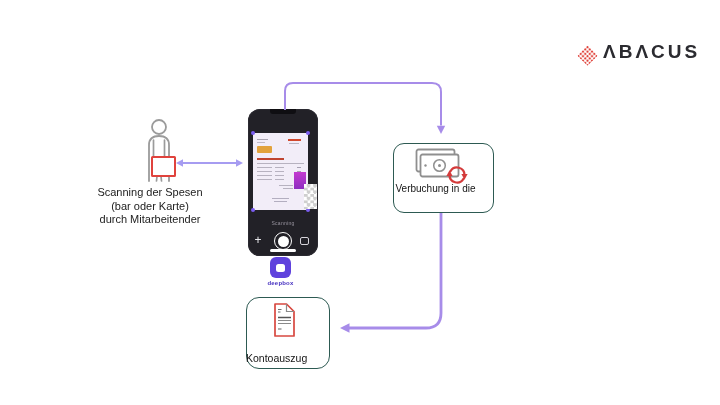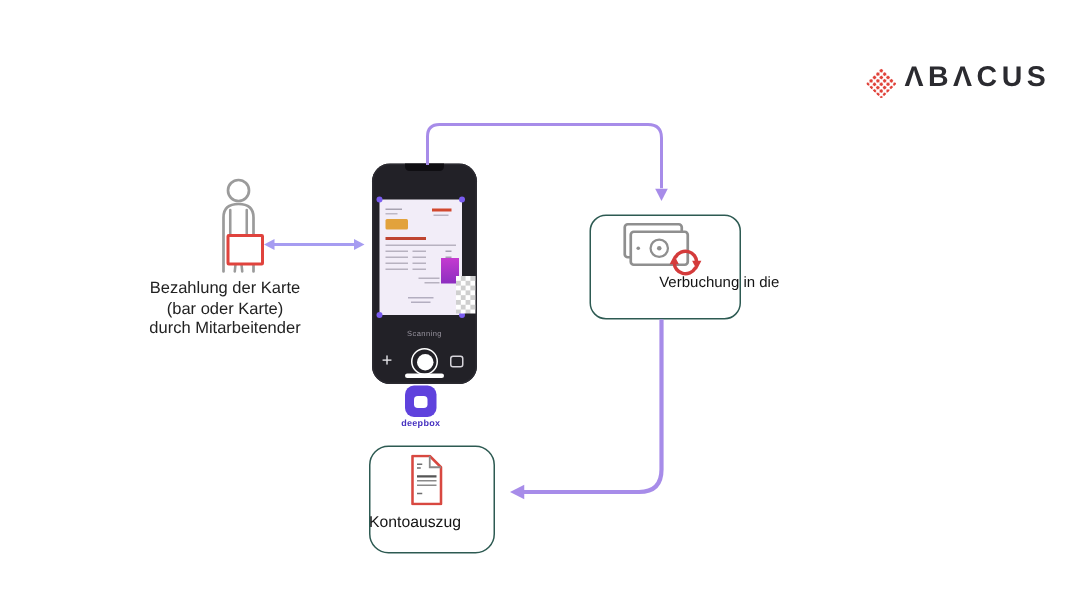--- a/index.html
+++ b/index.html
@@ -46,22 +46,22 @@
   .deepbox-logo{position:absolute;left:270px;top:257px;width:21px;height:21px;background:#5f42dd;border-radius:6px;}
   .deepbox-hole{position:absolute;left:276px;top:263.5px;width:9px;height:8px;background:#fff;border-radius:2.5px;}
   .deepbox-label{position:absolute;left:255px;top:280px;width:51px;text-align:center;
     font-size:6px;font-weight:bold;color:#4631c0;letter-spacing:.2px;}
 
   
   .flow-box{position:absolute;background:#fff;border:1.4px solid #2d5a52;box-sizing:border-box;}
   .booking-box{left:393px;top:143px;width:101px;height:70px;border-radius:11px;}
   .statement-box{left:246px;top:297px;width:84px;height:72px;border-radius:13px;}
   .box-label{position:absolute;text-align:center;color:#141414;}
-  .booking-label{left:395px;top:183px;width:81px;font-size:10px;line-height:12.5px;padding-left:44px;}
-  .statement-label{left:246px;top:342px;width:60px;font-size:10.5px;}
+  .booking-label{left:395px;top:183px;width:81px;font-size:10px;line-height:12.5px;}
+  .statement-label{left:246px;top:352px;width:60px;font-size:10.5px;}
 
   .overlay{position:absolute;left:0;top:0;pointer-events:none;}
   .icon-abs{position:absolute;}
 </style>
 </head>
 <body>
 
 <div class="stage">
 
   <div class="brand">
@@ -70,21 +70,21 @@
   </div>
 
   <svg class="person-svg" width="26" height="66" viewBox="0 0 26 66">
     <circle cx="13" cy="9" r="7" fill="none" stroke="#9b9b9b" stroke-width="1.8"></circle>
     <path d="M3 63 V27 Q3 18 13 18 Q23 18 23 27 V63" fill="none" stroke="#9b9b9b" stroke-width="1.8" stroke-linecap="round"></path>
     <path d="M7.5 22 V42 M18.5 22 V42" fill="none" stroke="#9b9b9b" stroke-width="1.7" stroke-linecap="round"></path>
     <path d="M10.5 63 L12.5 44 M15.5 63 L13.5 44" fill="none" stroke="#9b9b9b" stroke-width="1.7" stroke-linecap="round"></path>
   </svg>
   <div class="receipt-rect"></div>
   <div class="employee-label">
-    <div>Bezahlung der Karte</div>
+    <div>Scanning der Spesen</div>
     <div>(bar oder Karte)</div>
     <div>durch Mitarbeitender</div>
   </div>
 
   <div class="phone"></div>
   <div class="notch"></div>
 
   <div class="scan-doc">
     <div class="seg" style="left:4px;top:6px;width:11px;height:1.2px;background:#a8a3b1;"></div>
     <div class="seg" style="left:4px;top:8.8px;width:8px;height:1px;background:#bdb8c6;"></div>

